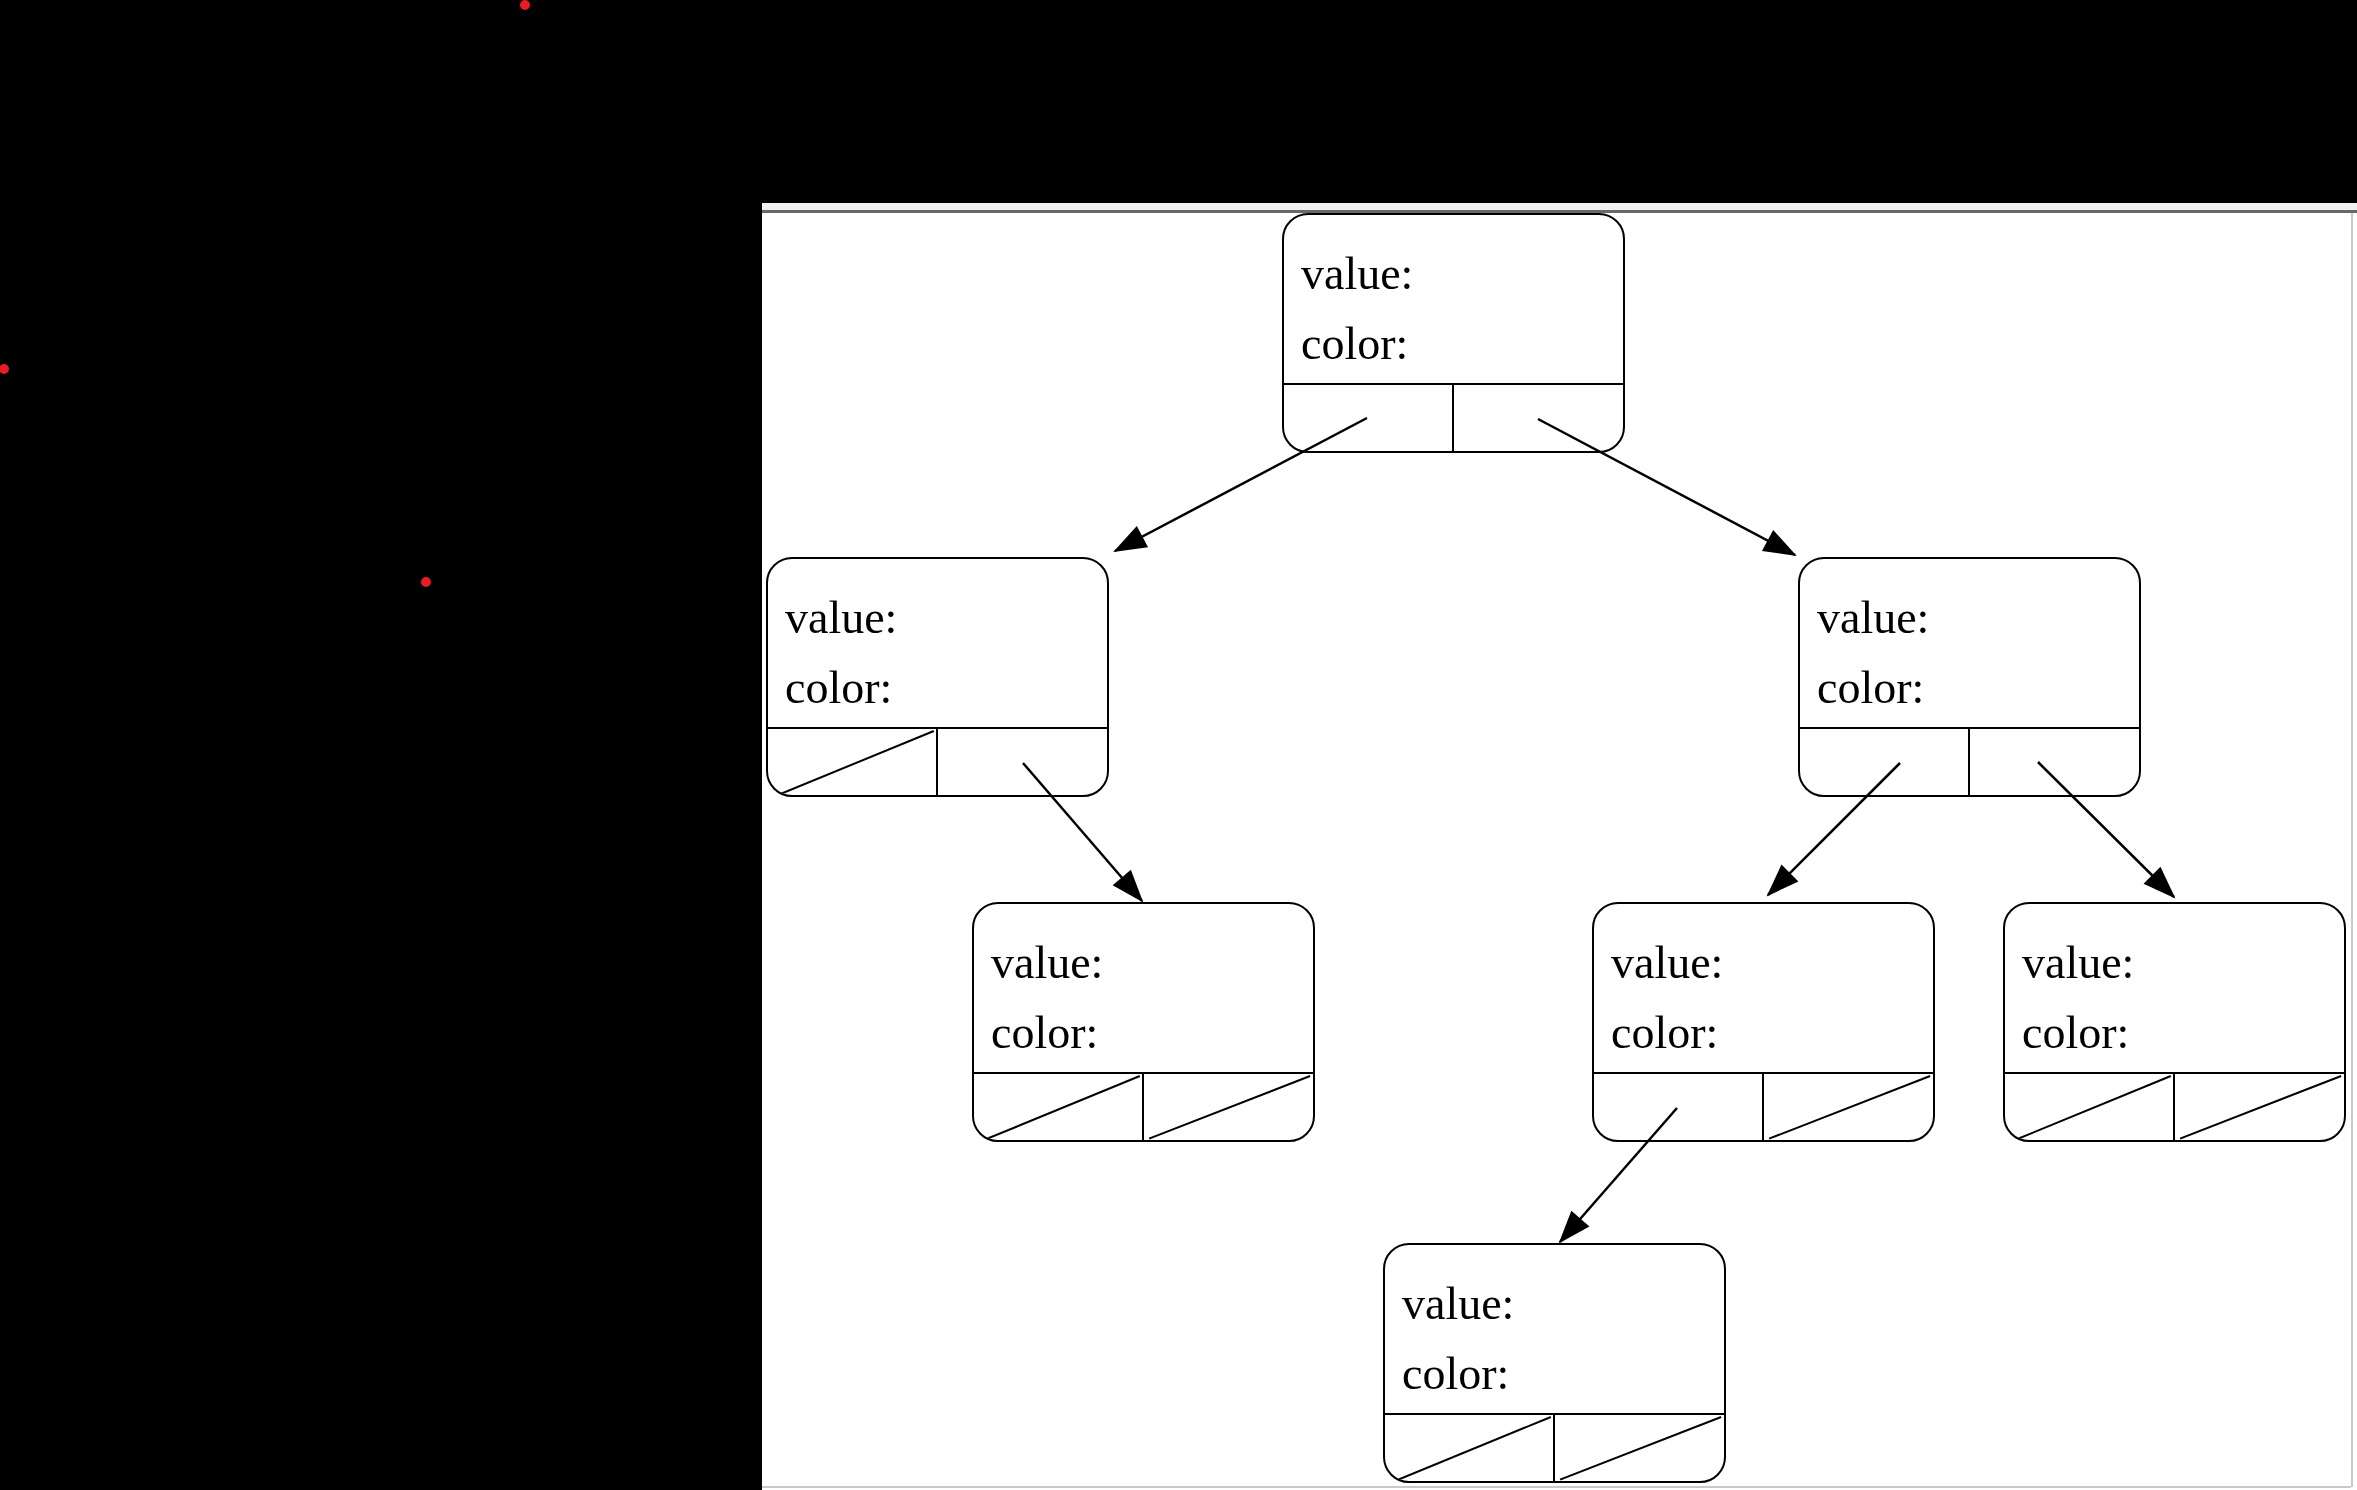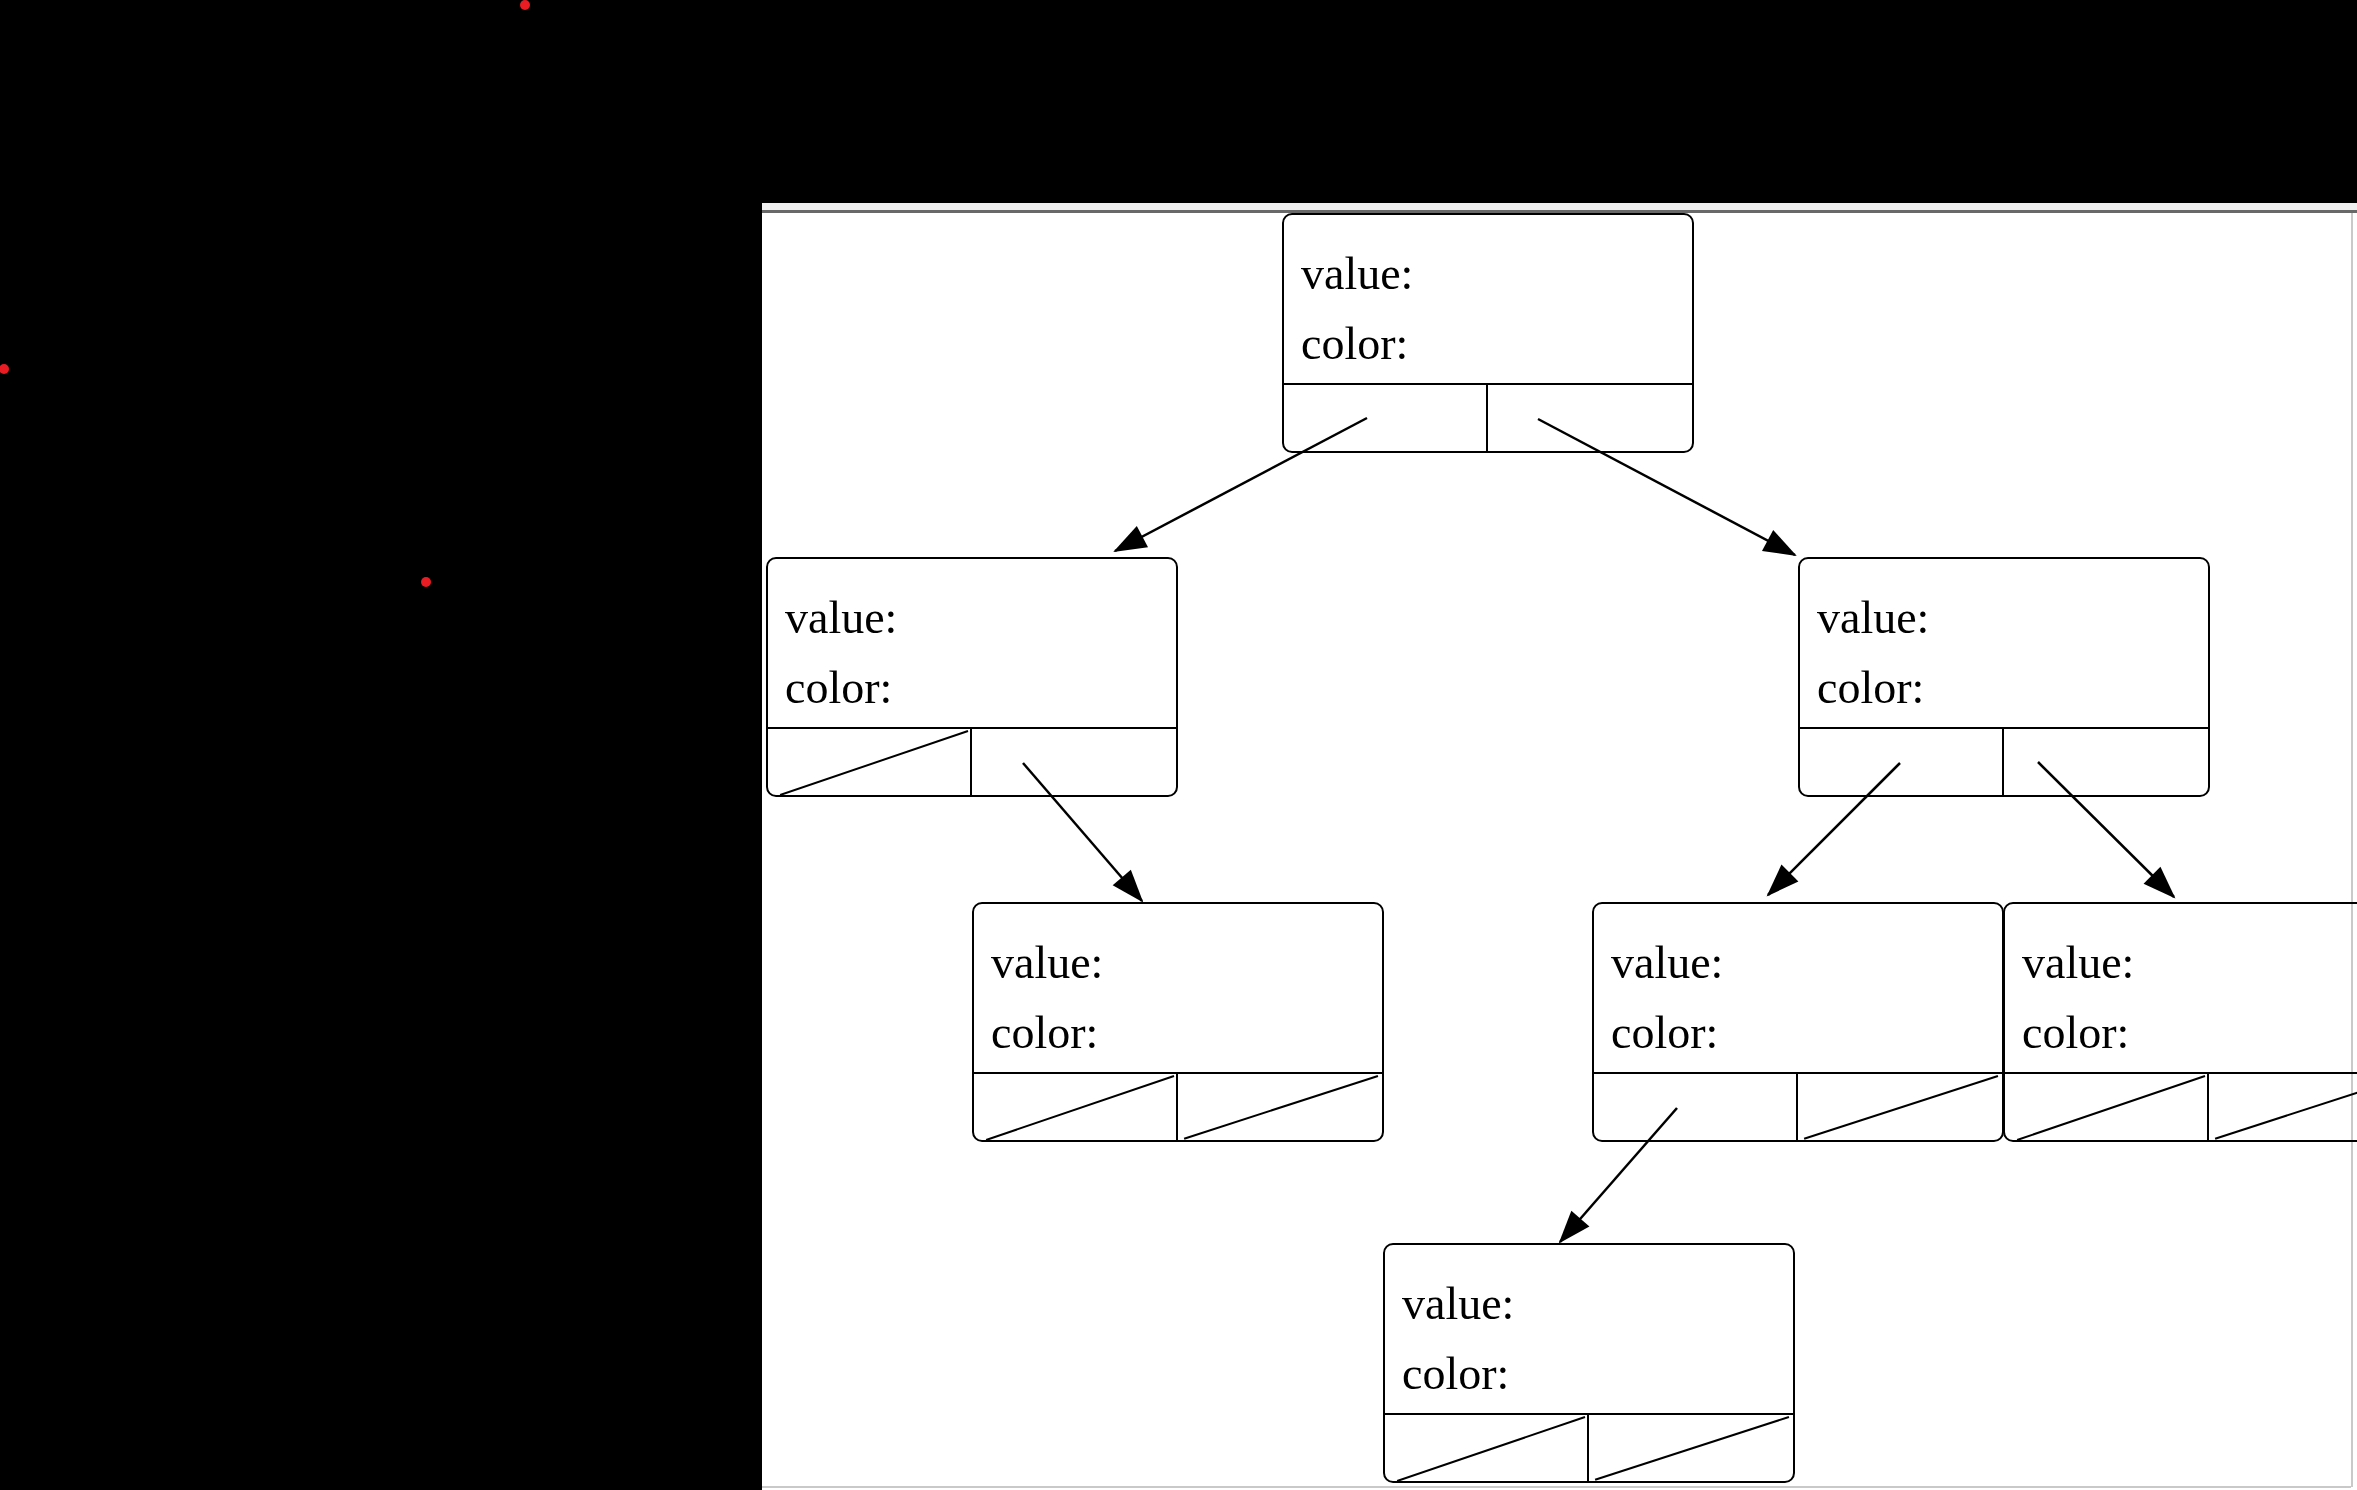--- a/index.html
+++ b/index.html
@@ -39,25 +39,25 @@
   }
   .panel-bottom-line {
     position: absolute;
     left: 0; right: 6px; bottom: 2px;
     height: 2px;
     background: #c9c9c9;
   }
   
   .node {
     position: absolute;
-    width: 412px;
+    width: 343px;
     height: 240px;
     box-sizing: border-box;
     border: 2px solid #000;
-    border-radius: 10px;
+    border-radius: 26px;
     background: transparent;
     overflow: hidden;
   }
   .node-text {
     height: 168px;
     box-sizing: border-box;
     padding: 24px 0 0 17px;
     font-size: 46px;
     line-height: 70px;
     color: #000;

